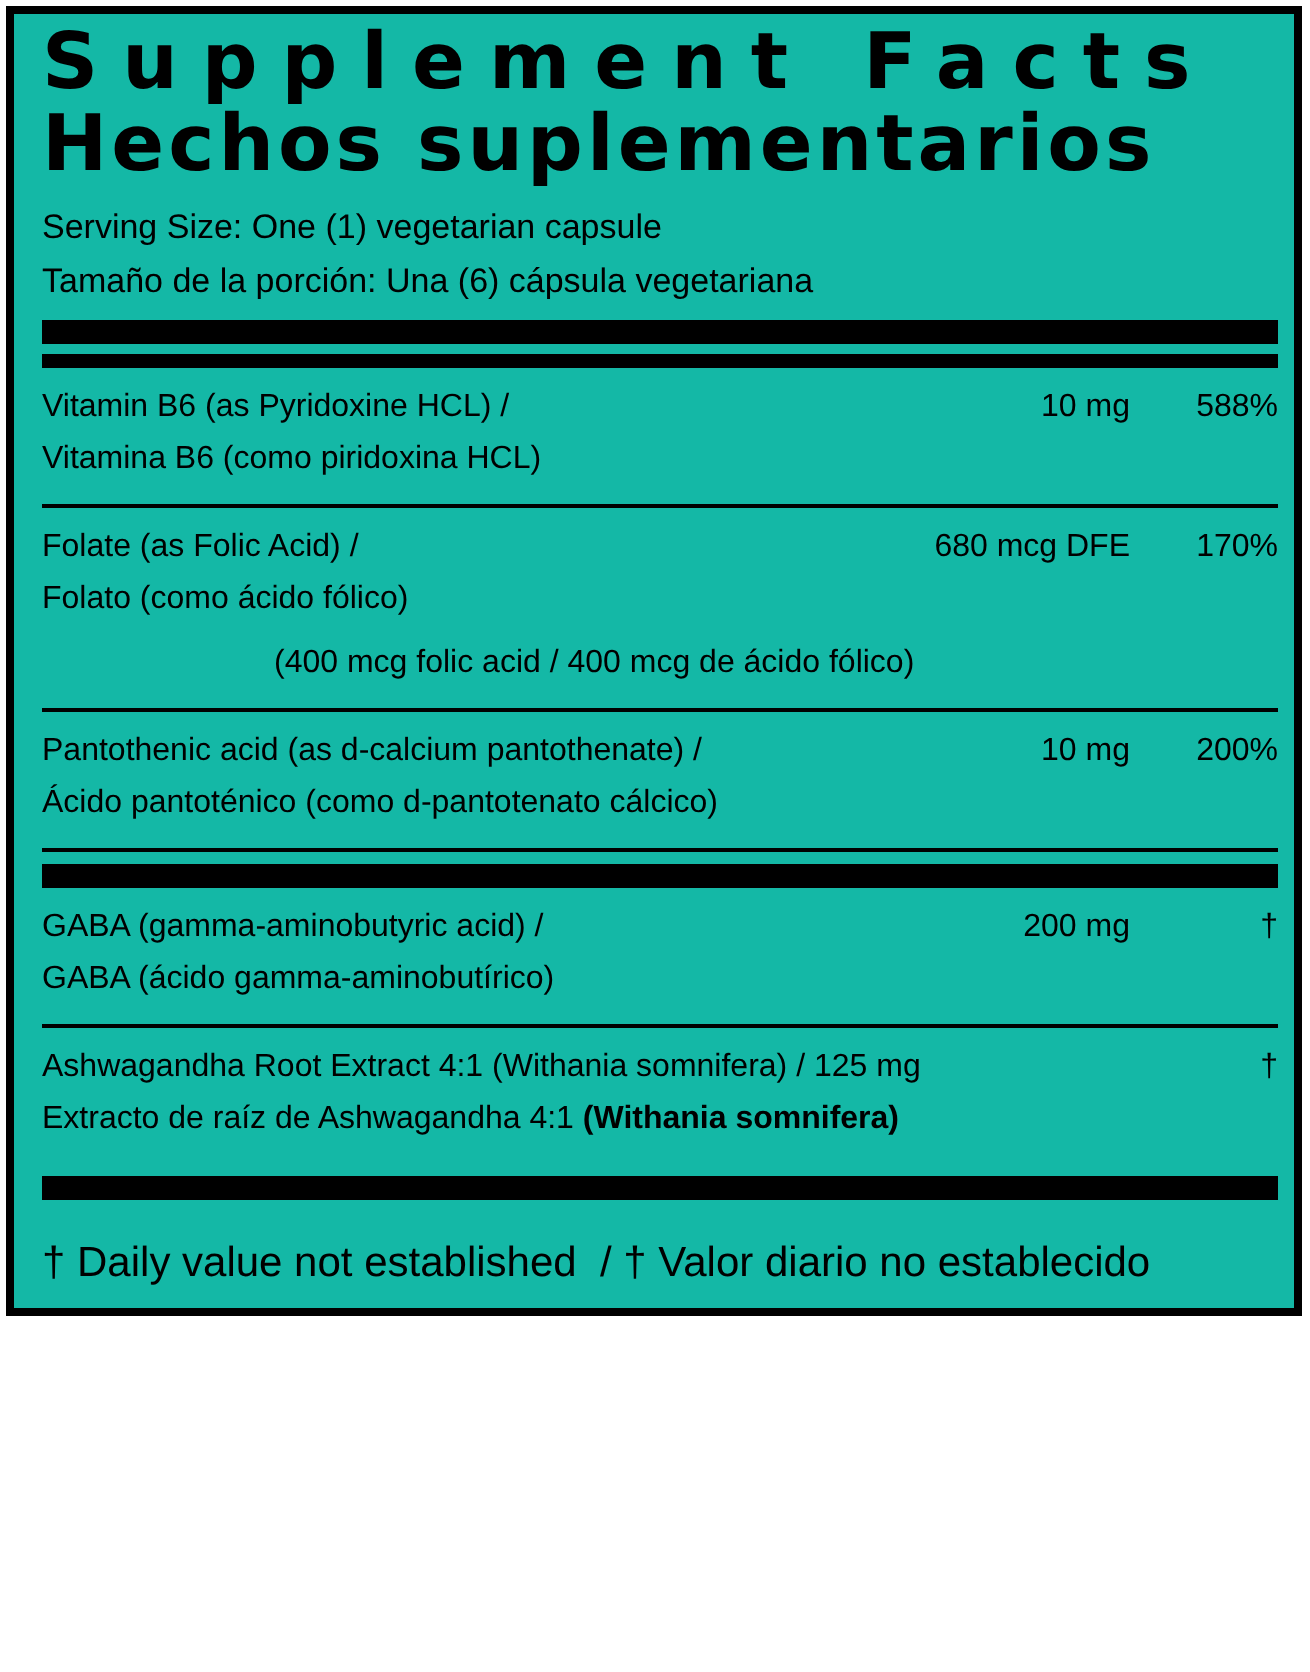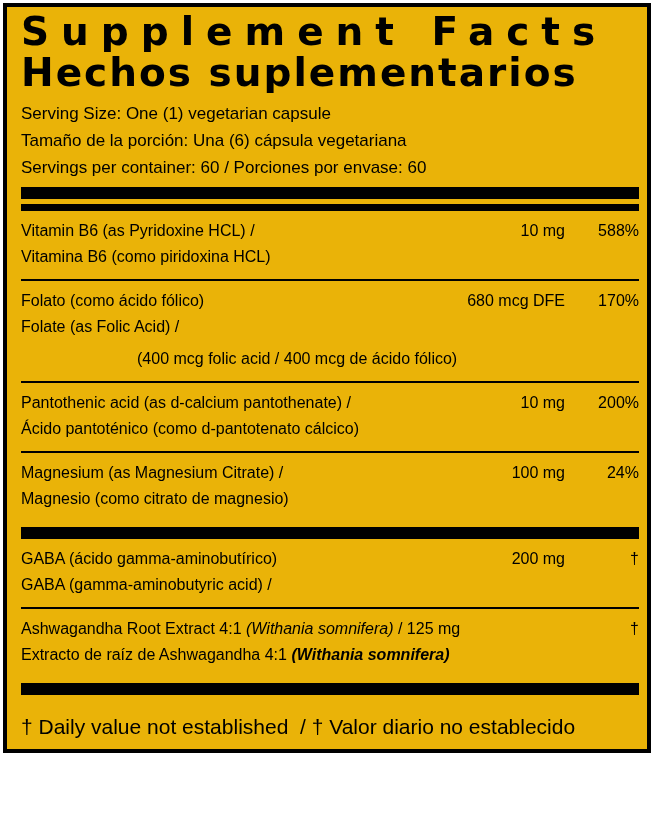--- a/index.html
+++ b/index.html
@@ -11,21 +11,21 @@
     font-family: "Liberation Sans", sans-serif;
     color: #000000;
     -webkit-font-smoothing: antialiased;
   }
   .page { width: 655px; height: 836px; overflow: hidden; }
 
   .panel {
     margin: 3px 4px 0 3px;
     border: 4px solid #000000;
     padding: 4px 8px 8px 14px;
-    background: #eab308;
+    background: #14b8a6;
   }
 
   .title {
     font-family: "DejaVu Sans", "Liberation Sans", sans-serif;
     font-weight: bold;
     font-size: 39px;
     line-height: 41px;
     white-space: nowrap;
     overflow: hidden;
   }
@@ -56,21 +56,21 @@
     padding: 7px 0 9px 0;
     font-size: 16px;
     line-height: 26px;
     align-items: start;
   }
   .row .names { grid-column: 1; }
   .row .amt   { grid-column: 2; text-align: center; white-space: nowrap; }
   .row .dv    { grid-column: 3; text-align: right; white-space: nowrap; }
   .row .sub   { grid-column: 1 / -1; margin-left: 116px; margin-top: 6px; }
   .row.wide .names { grid-column: 1 / 3; white-space: nowrap; }
-  .botanical { font-style: italic; }
+  .botanical { }
   .botanical.bold { font-weight: bold; }
 
   .footnote {
     font-size: 21px;
     line-height: 26px;
     padding: 7px 0 1px 0;
     white-space: pre-wrap;
     margin-top: 12px;
   }
 
@@ -86,77 +86,68 @@
 
 <div class="page">
   <div class="panel">
 
     <div class="title en">Supplement Facts</div>
     <div class="title es">Hechos suplementarios</div>
 
     <div class="serving-block">
       <div>Serving Size: One (1) vegetarian capsule</div>
       <div>Tamaño de la porción: Una (6) cápsula vegetariana</div>
-      <div>Servings per container: 60 / Porciones por envase: 60</div>
     </div>
 
     <div class="bar-thick"></div>
 
 
     <div class="bar-medium"></div>
 
     <div class="row">
       <div class="names">
         <div>Vitamin B6 (as Pyridoxine HCL) /</div>
         <div>Vitamina B6 (como piridoxina HCL)</div>
       </div>
       <div class="amt">10 mg</div>
       <div class="dv">588%</div>
     </div>
 
     <div class="row-divider"></div>
 
     <div class="row">
       <div class="names">
+        <div>Folate (as Folic Acid) /</div>
         <div>Folato (como ácido fólico)</div>
-        <div>Folate (as Folic Acid) /</div>
       </div>
       <div class="amt">680 mcg DFE</div>
       <div class="dv">170%</div>
       <div class="sub">(400 mcg folic acid / 400 mcg de ácido fólico)</div>
     </div>
 
     <div class="row-divider"></div>
 
     <div class="row">
       <div class="names">
         <div>Pantothenic acid (as d-calcium pantothenate) /</div>
         <div>Ácido pantoténico (como d-pantotenato cálcico)</div>
       </div>
       <div class="amt">10 mg</div>
       <div class="dv">200%</div>
     </div>
 
     <div class="row-divider"></div>
 
-    <div class="row">
-      <div class="names">
-        <div>Magnesium (as Magnesium Citrate) /</div>
-        <div>Magnesio (como citrato de magnesio)</div>
-      </div>
-      <div class="amt">100 mg</div>
-      <div class="dv">24%</div>
-    </div>
 
     <div class="bar-thick"></div>
 
     <div class="row">
       <div class="names">
+        <div>GABA (gamma-aminobutyric acid) /</div>
         <div>GABA (ácido gamma-aminobutírico)</div>
-        <div>GABA (gamma-aminobutyric acid) /</div>
       </div>
       <div class="amt">200 mg</div>
       <div class="dv">†</div>
     </div>
 
     <div class="row-divider"></div>
 
     <div class="row wide">
       <div class="names">
         <div><span>Ashwagandha Root Extract 4:1 </span><span class="botanical">(Withania somnifera)</span><span> / 125 mg</span></div>

